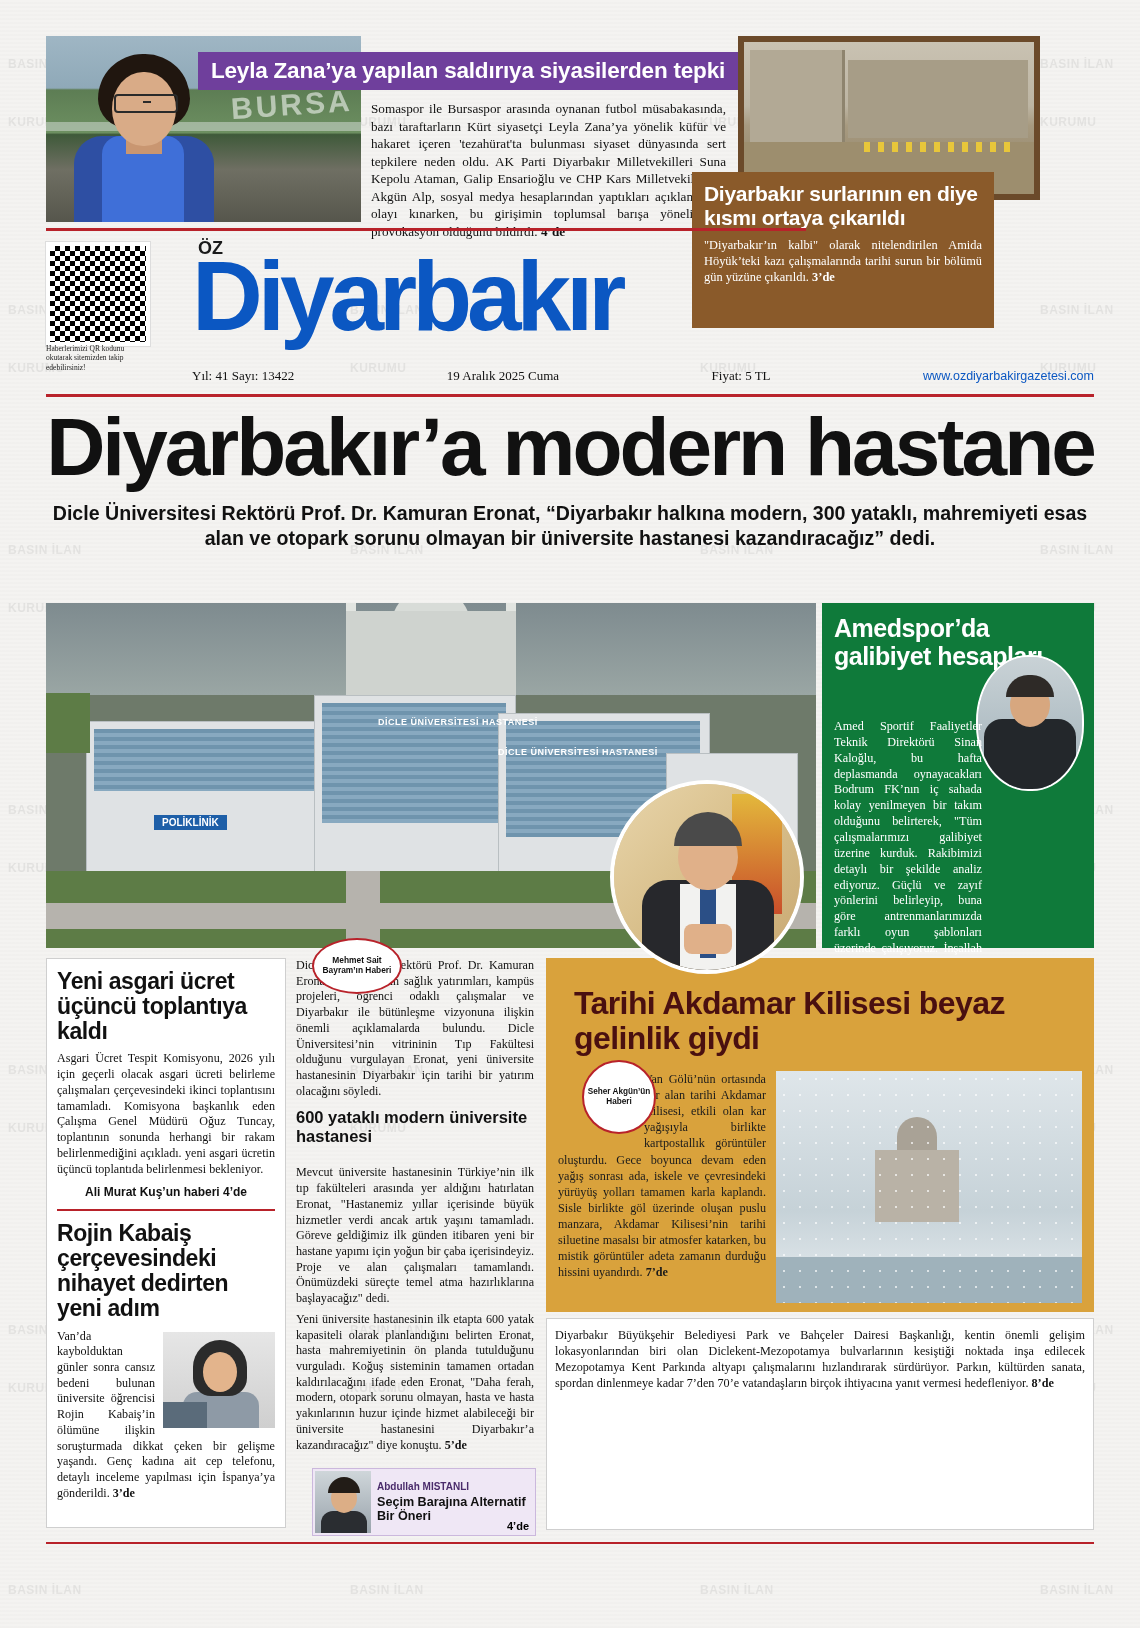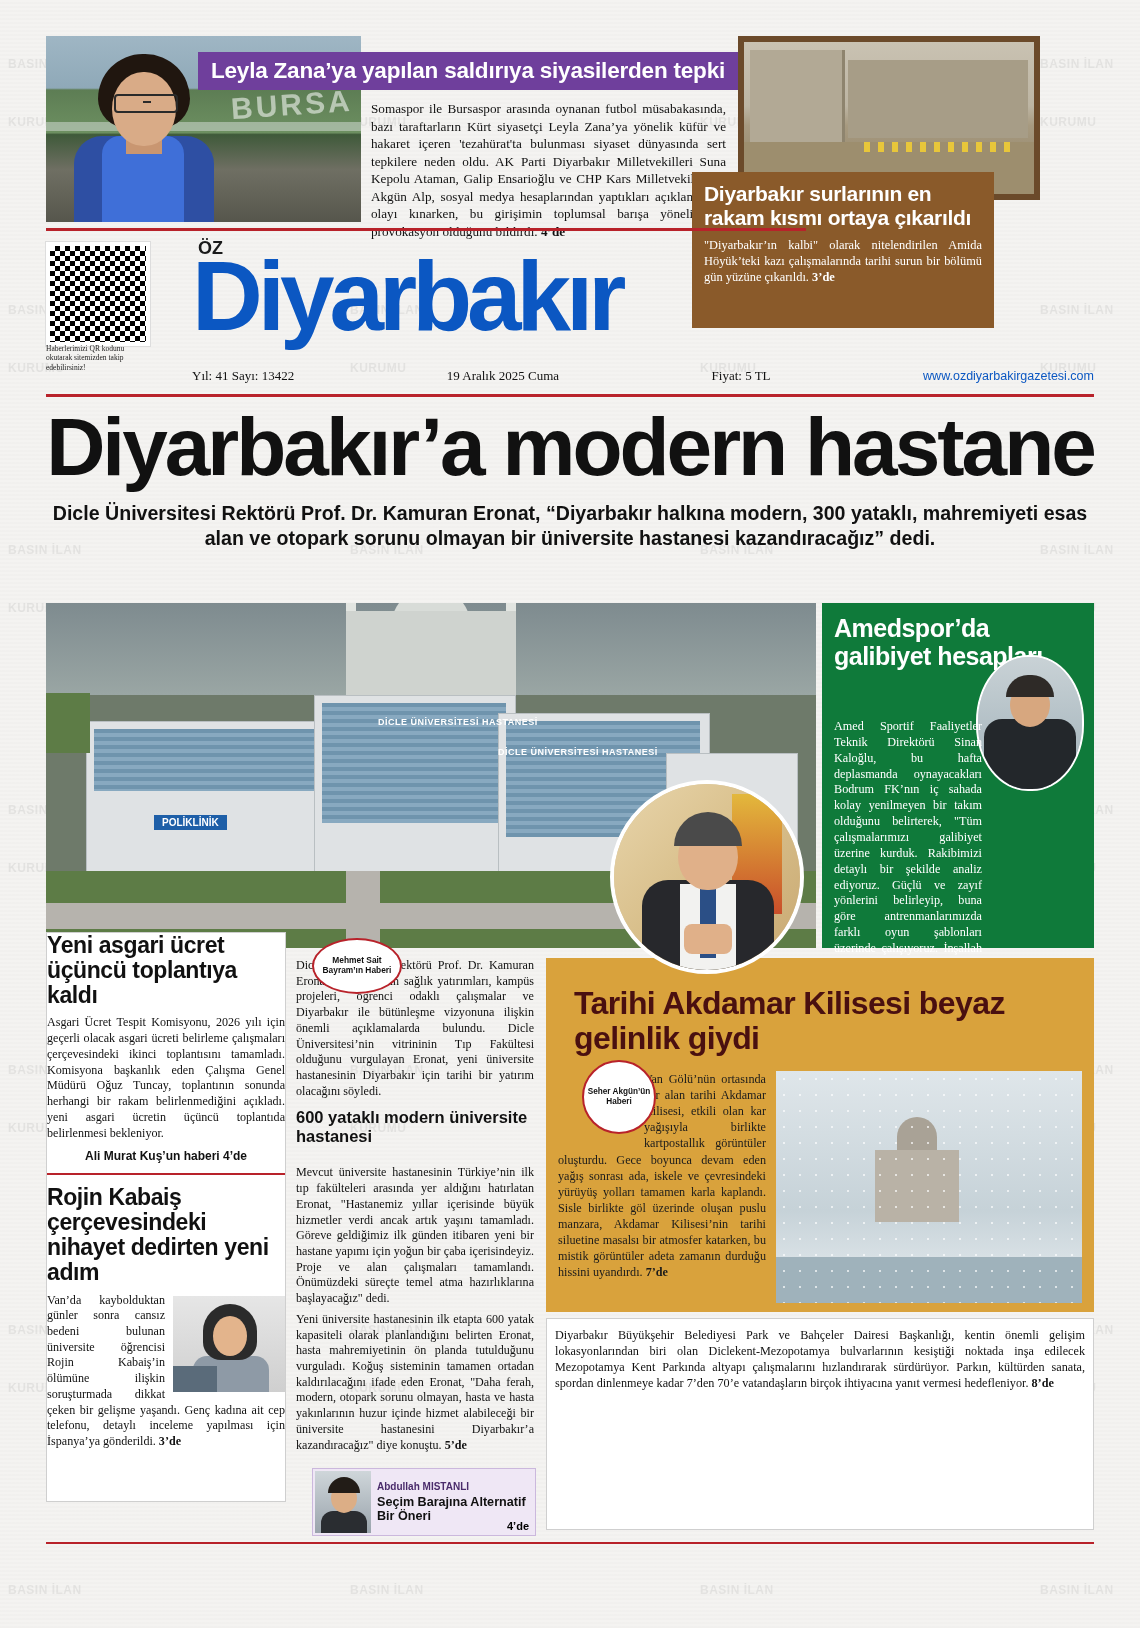--- a/index.html
+++ b/index.html
@@ -103,21 +103,21 @@
   .amed h2{margin:0;font-family:"Liberation Sans",sans-serif;font-weight:800;font-size:25px;line-height:1.1;letter-spacing:-.5px;}
   .amed p{margin:6px 0 0;font-size:12.2px;line-height:1.3;text-align:justify;}
   .amed .coach{position:absolute;right:10px;top:52px;width:104px;height:132px;border-radius:52px/66px;overflow:hidden;background:#cfd6d8;border:2px solid #fff;}
   .amed .coach .bg{position:absolute;inset:0;background:linear-gradient(180deg,#c9d2d6,#9fb0b8);}
   .amed .coach .jk{position:absolute;left:6px;top:62px;width:92px;height:70px;background:#23272b;border-radius:18px 18px 0 0;}
   .amed .coach .fc{position:absolute;left:32px;top:26px;width:40px;height:44px;background:#d7a77f;border-radius:20px/22px;}
   .amed .coach .hr{position:absolute;left:28px;top:18px;width:48px;height:22px;background:#2e2a27;border-radius:24px 24px 0 0;}
   .amed .txt{position:absolute;left:12px;top:110px;width:148px;}
 
   
-  .leftcol{position:absolute;left:46px;top:932px;width:240px;height:570px;background:#fff;border:1px solid #cfcfcf;box-sizing:border-box;z-index:2;}
+  .leftcol{position:absolute;left:46px;top:958px;width:240px;height:570px;background:#fff;border:1px solid #cfcfcf;padding:10px;box-sizing:border-box;z-index:2;}
   .leftcol h3{margin:0 0 8px;font-family:"Liberation Sans",sans-serif;font-weight:800;font-size:23px;line-height:1.08;color:#111;letter-spacing:-.4px;}
   .leftcol p{margin:0;font-size:12.1px;line-height:1.3;text-align:justify;color:#111;}
   .byline{margin-top:8px;font-family:"Liberation Sans",sans-serif;font-weight:700;font-size:12px;text-align:center;color:#111;}
   .hr-red{height:2px;background:#b8222a;margin:10px 0;}
   .rojin-photo{float:right;width:112px;height:96px;margin:3px 0 4px 8px;background:linear-gradient(180deg,#e6e6e6,#cfcfcf);position:relative;overflow:hidden;}
   .rojin-photo .g-hair{position:absolute;left:30px;top:8px;width:54px;height:56px;background:#2b2b2b;border-radius:27px 27px 18px 18px;}
   .rojin-photo .g-face{position:absolute;left:40px;top:20px;width:34px;height:40px;background:#e3b48c;border-radius:17px/20px;}
   .rojin-photo .g-body{position:absolute;left:20px;top:60px;width:76px;height:40px;background:#8e9aa6;border-radius:14px 14px 0 0;}
   .rojin-photo .book{position:absolute;left:0;bottom:0;width:44px;height:26px;background:#5a6b7a;}
 
@@ -309,21 +309,21 @@
       <div class="castle">
         <div class="w1"></div>
           <div class="w2"></div>
           <div class="dirt"></div>
           <div class="men"></div>
       </div>
     </div>
   </div>
 
   <div class="surlar">
-    <h2>Diyarbakır surlarının en rakam kısmı ortaya çıkarıldı</h2>
+    <h2>Diyarbakır surlarının en diye kısmı ortaya çıkarıldı</h2>
     <p>
       <span>"Diyarbakır’ın kalbi" olarak nitelendirilen Amida Höyük’teki kazı çalışmalarında tarihi surun bir bölümü gün yüzüne çıkarıldı.</span>
       <b>3’de</b>
     </p>
   </div>
 
   <div class="masthead">
     <div class="mh-rule"></div>
     <div class="qr"></div>
     <div class="qr-cap">Haberlerimizi QR kodunu okutarak sitemizden takip edebilirsiniz!</div>

